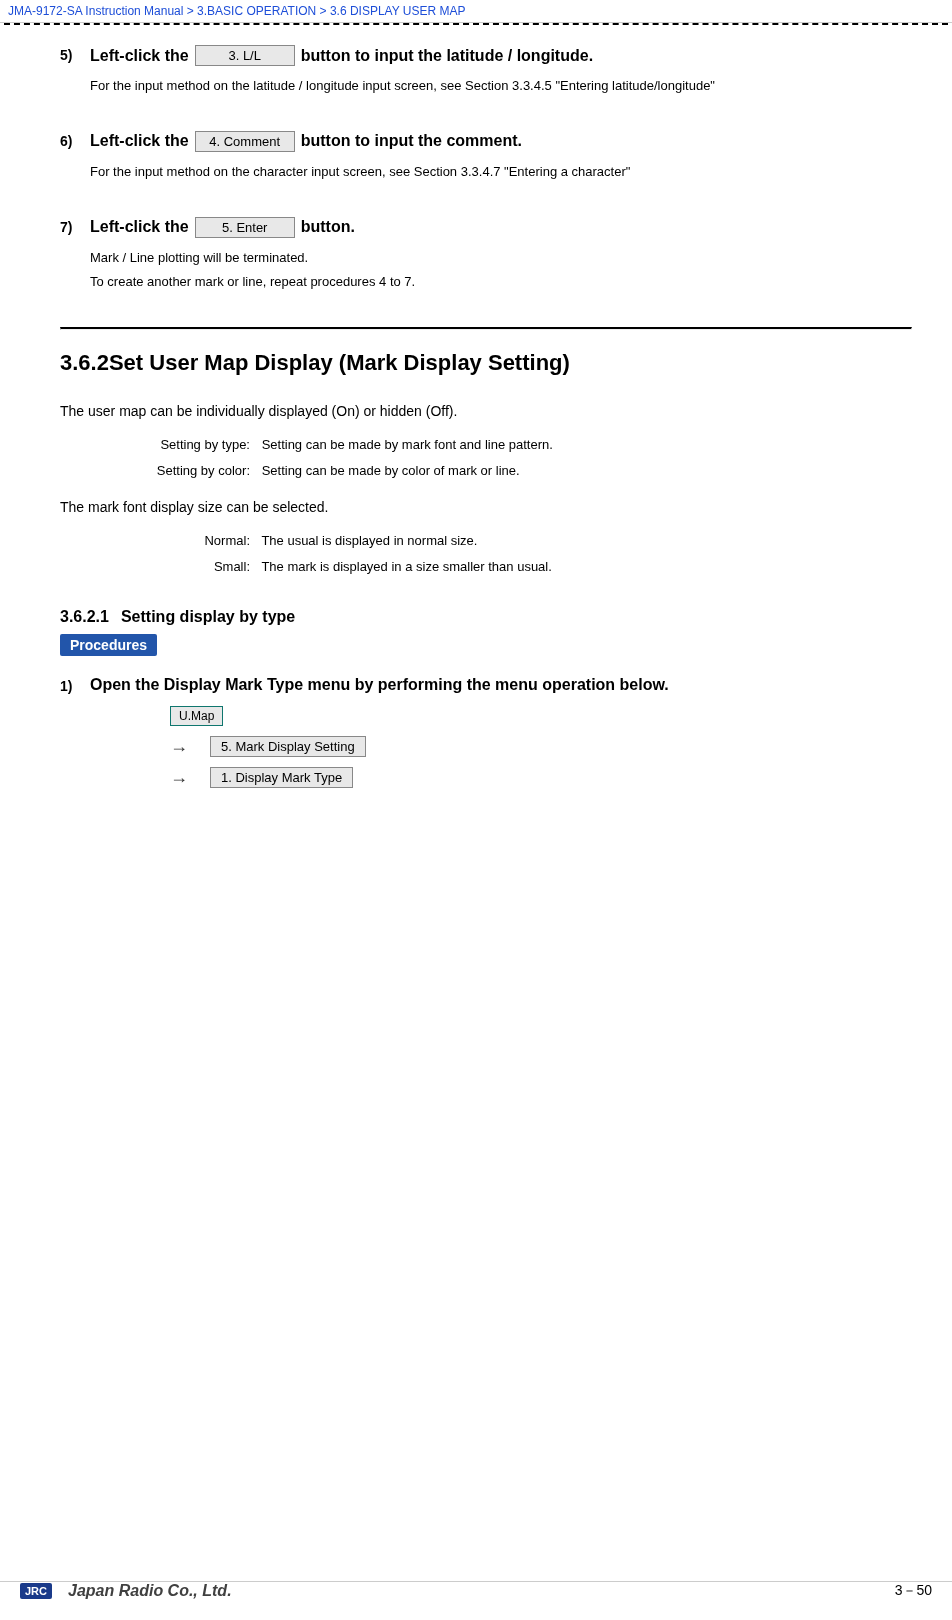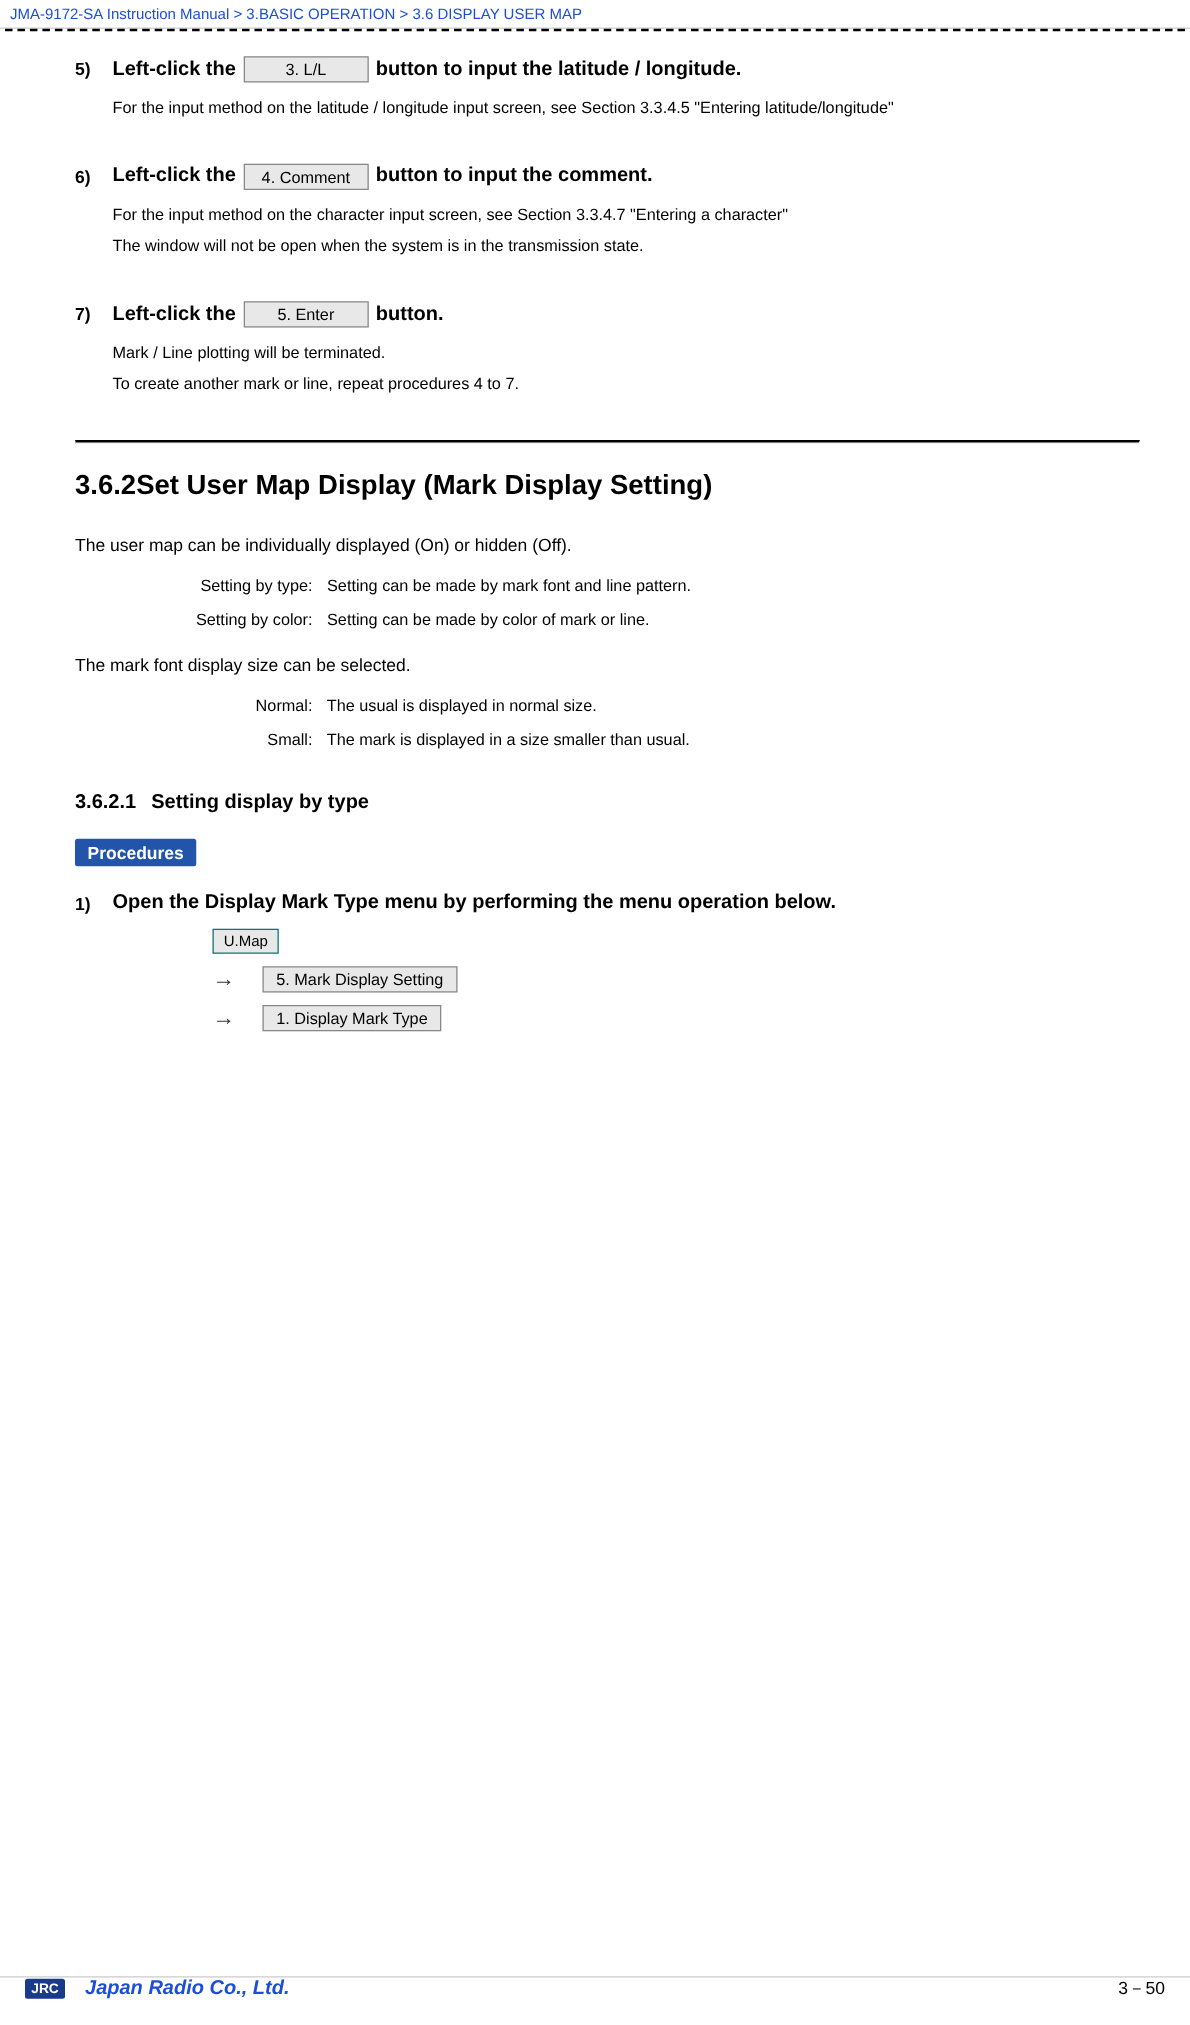--- a/index.html
+++ b/index.html
@@ -106,21 +106,21 @@
 
     .section-num {
       font-size: 22px;
       font-weight: bold;
     }
 
     
     .subsection-heading {
       font-size: 16px;
       font-weight: bold;
-      margin-bottom: 20px;
+      margin-bottom: 8px;
       margin-top: 20px;
       display: flex;
       align-items: baseline;
       gap: 12px;
     }
 
     .subsection-num {
       font-size: 16px;
       font-weight: bold;
     }
@@ -203,21 +203,21 @@
       font-size: 11px;
       font-weight: bold;
       padding: 2px 5px;
       border-radius: 2px;
     }
 
     .footer-logo-text {
       font-size: 16px;
       font-style: italic;
       font-weight: bold;
-      color: #1d4ed8;
+      color: #404040;
     }
 
     .footer-page {
       font-size: 14px;
       color: #000;
     }
 
     .section-divider {
       border-top: 2px solid #000;
       margin: 10px 0 20px 0;
@@ -248,21 +248,20 @@
 
   <div class="step">
     <div class="step-number">6)</div>
     <div class="step-content">
       <div class="step-main-line">
         <span>Left-click the</span>
         <span class="btn-ui">4. Comment</span>
         <span>button to input the comment.</span>
       </div>
       <div class="step-desc">For the input method on the character input screen, see Section 3.3.4.7 "Entering a character"</div>
-      <div class="step-desc">The window will not be open when the system is in the transmission state.</div>
     </div>
   </div>
 
   <div class="step">
     <div class="step-number">7)</div>
     <div class="step-content">
       <div class="step-main-line">
         <span>Left-click the</span>
         <span class="btn-ui">5. Enter</span>
         <span>button.</span>

